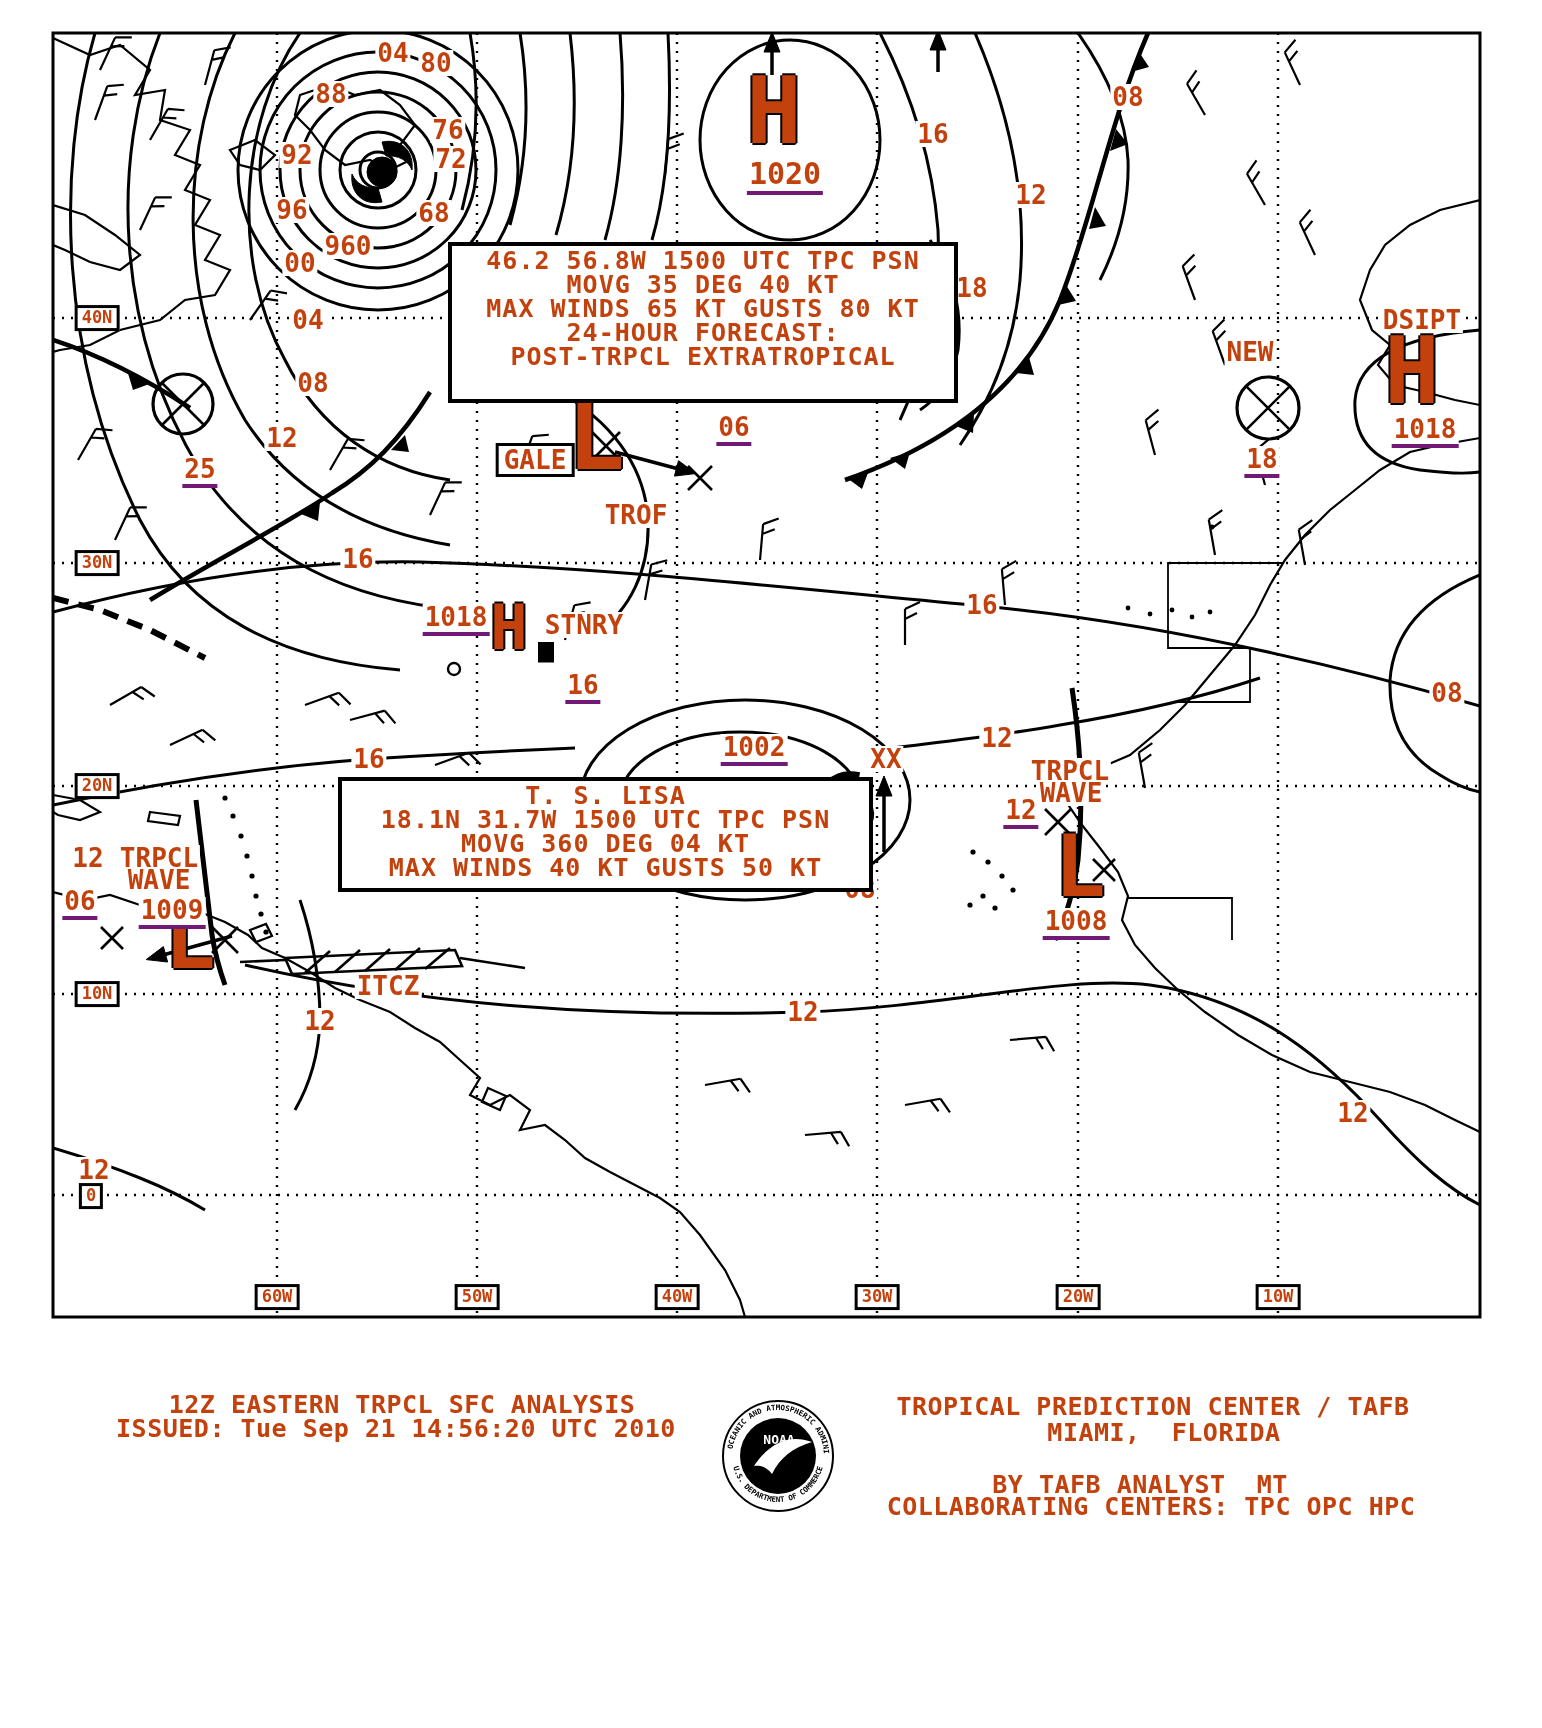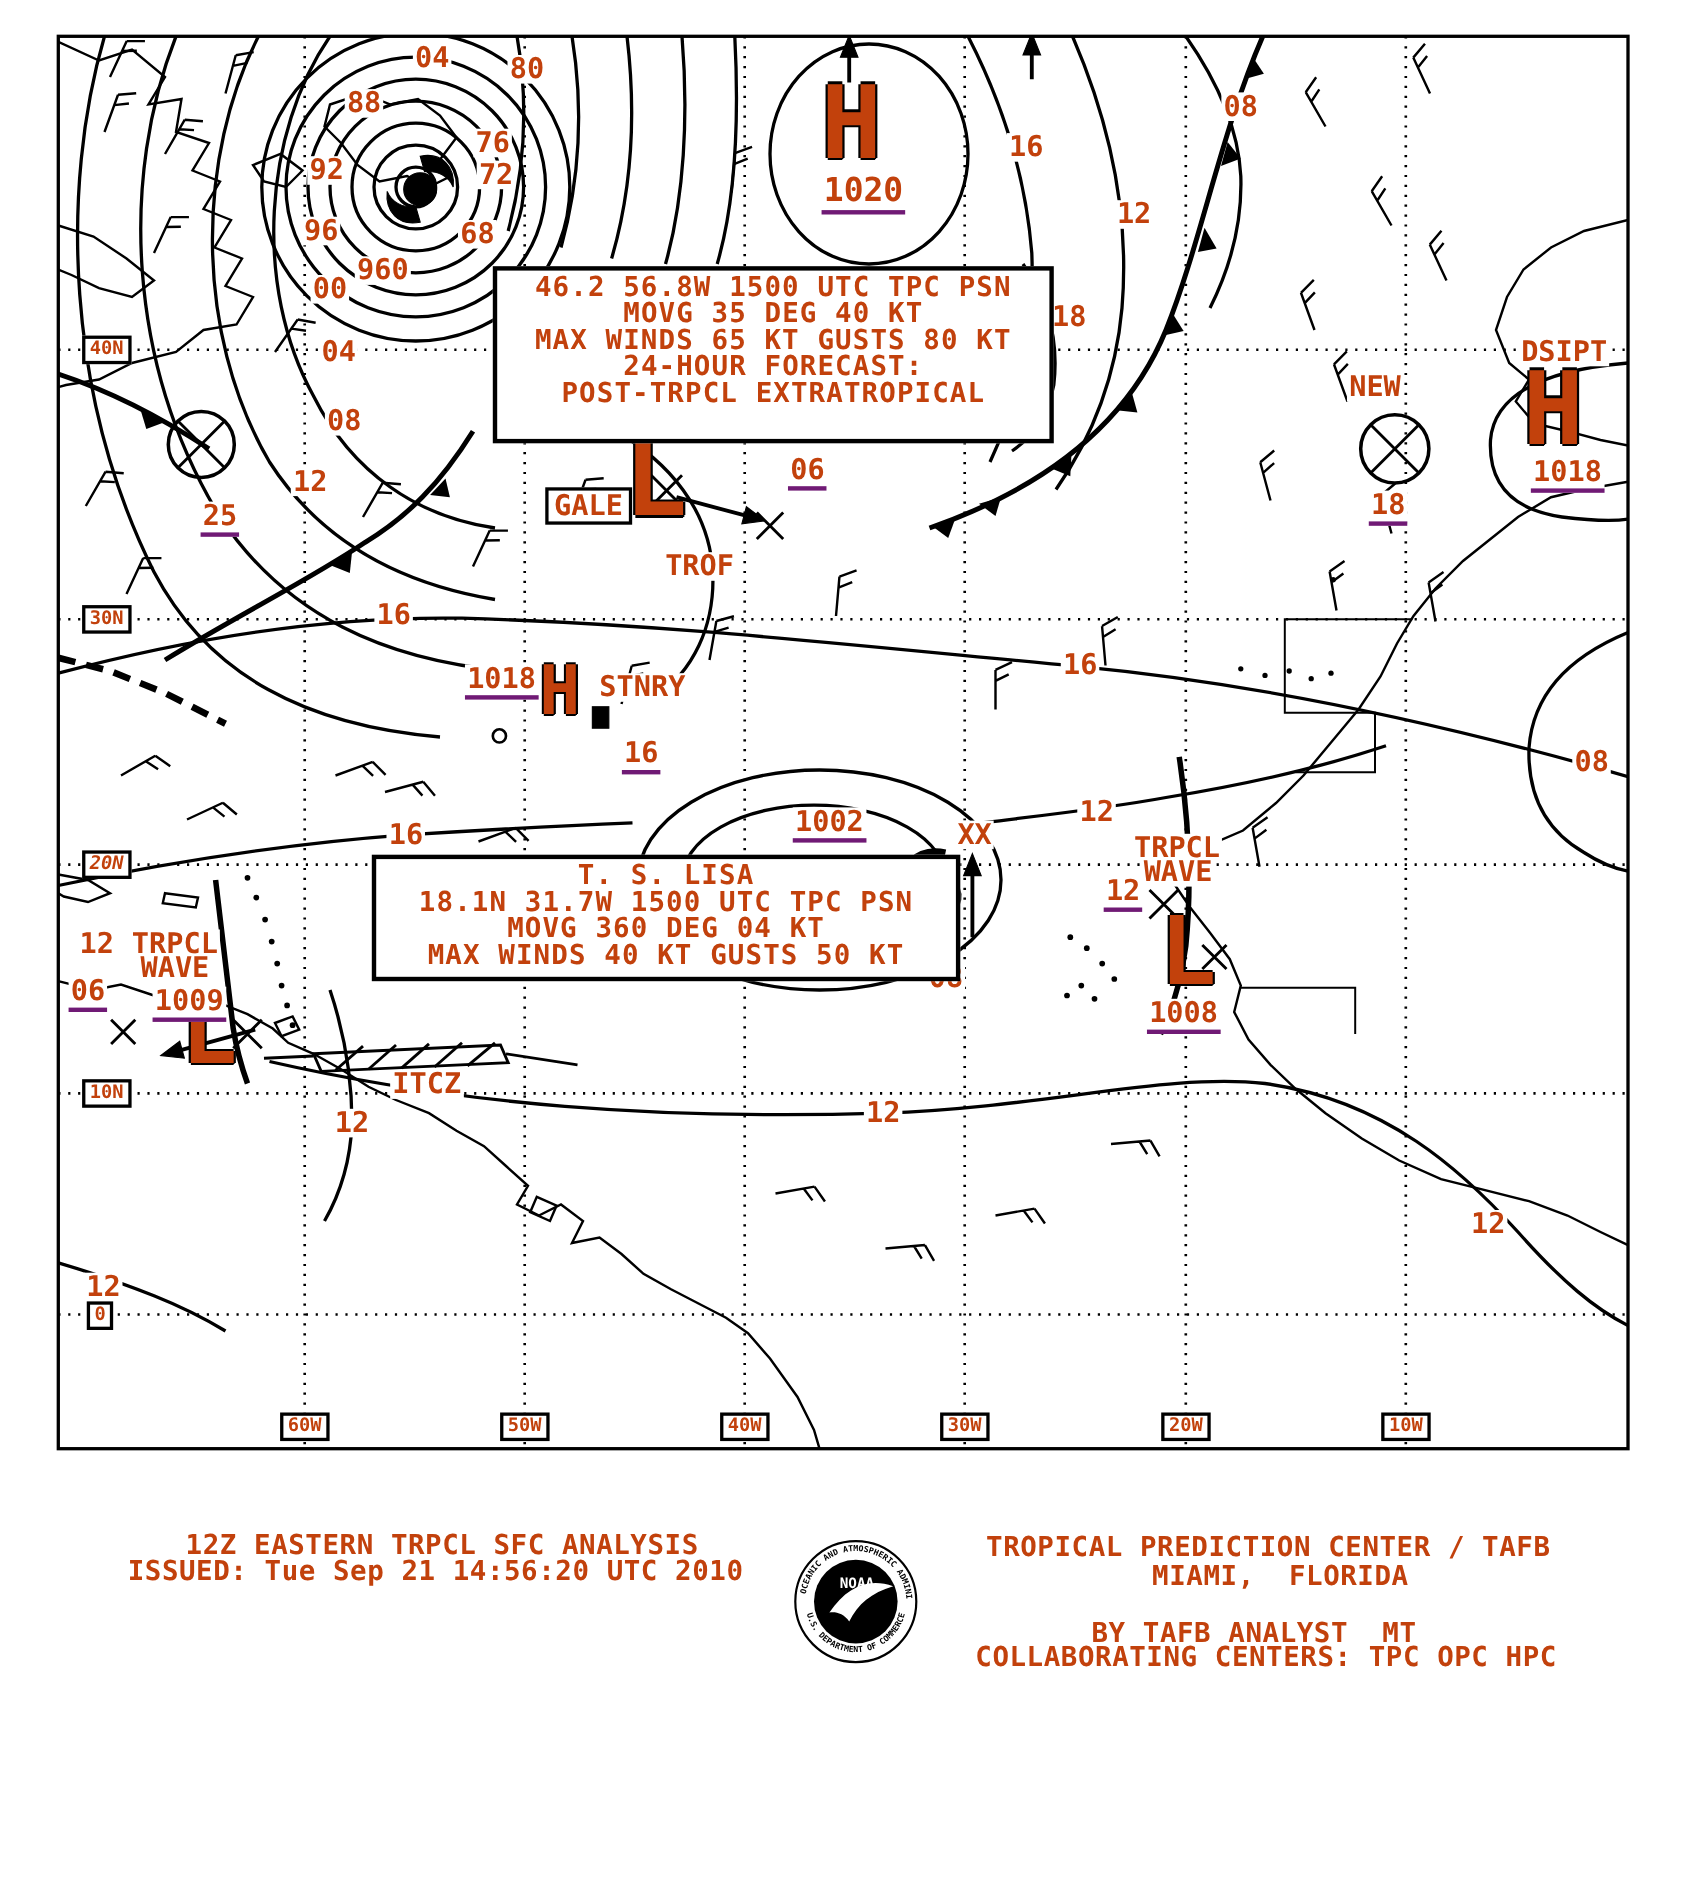--- a/index.html
+++ b/index.html
@@ -354,21 +354,21 @@
           <g>
             <line x1="938" y1="72" x2="938" y2="36" stroke="#000" stroke-width="3.5"></line>
             <polygon points="938,30 946,50 930,50" fill="#000"></polygon>
           </g>
         </g>
     </g>
   </svg>
 
   <div id="labels">
       <div class="lbl" style="left: 393px; top: 53px;">04</div>
-      <div class="lbl" style="left: 436px; top: 63px; margin-left: 43px;">80</div>
+      <div class="lbl" style="left: 436px; top: 63px;">80</div>
       <div class="lbl" style="left: 331px; top: 94px;">88</div>
       <div class="lbl" style="left: 448px; top: 130px;">76</div>
       <div class="lbl" style="left: 297px; top: 155px;">92</div>
       <div class="lbl" style="left: 451px; top: 159px;">72</div>
       <div class="lbl" style="left: 292px; top: 210px;">96</div>
       <div class="lbl" style="left: 434px; top: 213px;">68</div>
       <div class="lbl" style="left: 348px; top: 246px;">960</div>
       <div class="lbl" style="left: 300px; top: 263px;">00</div>
       <div class="lbl" style="left: 308px; top: 320px;">04</div>
       <div class="lbl" style="left: 313px; top: 383px;">08</div>
@@ -416,21 +416,21 @@
       <div class="hlsym" style="left: 774px; top: 112px; font-size: 92px;">H</div>
       <div class="hlsym" style="left: 596px; top: 436px; font-size: 96px;">L</div>
       <div class="hlsym" style="left: 509px; top: 628px; font-size: 62px;">H</div>
       <div class="hlsym" style="left: 190px; top: 938px; font-size: 86px;">L</div>
       <div class="hlsym" style="left: 1080px; top: 866px; font-size: 86px;">L</div>
       <div class="hlsym" style="left: 1412px; top: 372px; font-size: 92px;">H</div>
     </div>
   <div id="latboxes">
       <div class="coordbox" style="left: 97px; top: 318px;">40N</div>
       <div class="coordbox" style="left: 97px; top: 563px;">30N</div>
-      <div class="coordbox" style="left: 97px; top: 786px; font-style: italic;">20N</div>
+      <div class="coordbox" style="left: 97px; top: 786px;">20N</div>
       <div class="coordbox" style="left: 97px; top: 994px;">10N</div>
       <div class="coordbox" style="left: 91px; top: 1196px;">0</div>
     </div>
   <div id="lonboxes">
       <div class="coordbox" style="left: 277px; top: 1297px;">60W</div>
       <div class="coordbox" style="left: 477px; top: 1297px;">50W</div>
       <div class="coordbox" style="left: 677px; top: 1297px;">40W</div>
       <div class="coordbox" style="left: 877px; top: 1297px;">30W</div>
       <div class="coordbox" style="left: 1078px; top: 1297px;">20W</div>
       <div class="coordbox" style="left: 1278px; top: 1297px;">10W</div>

